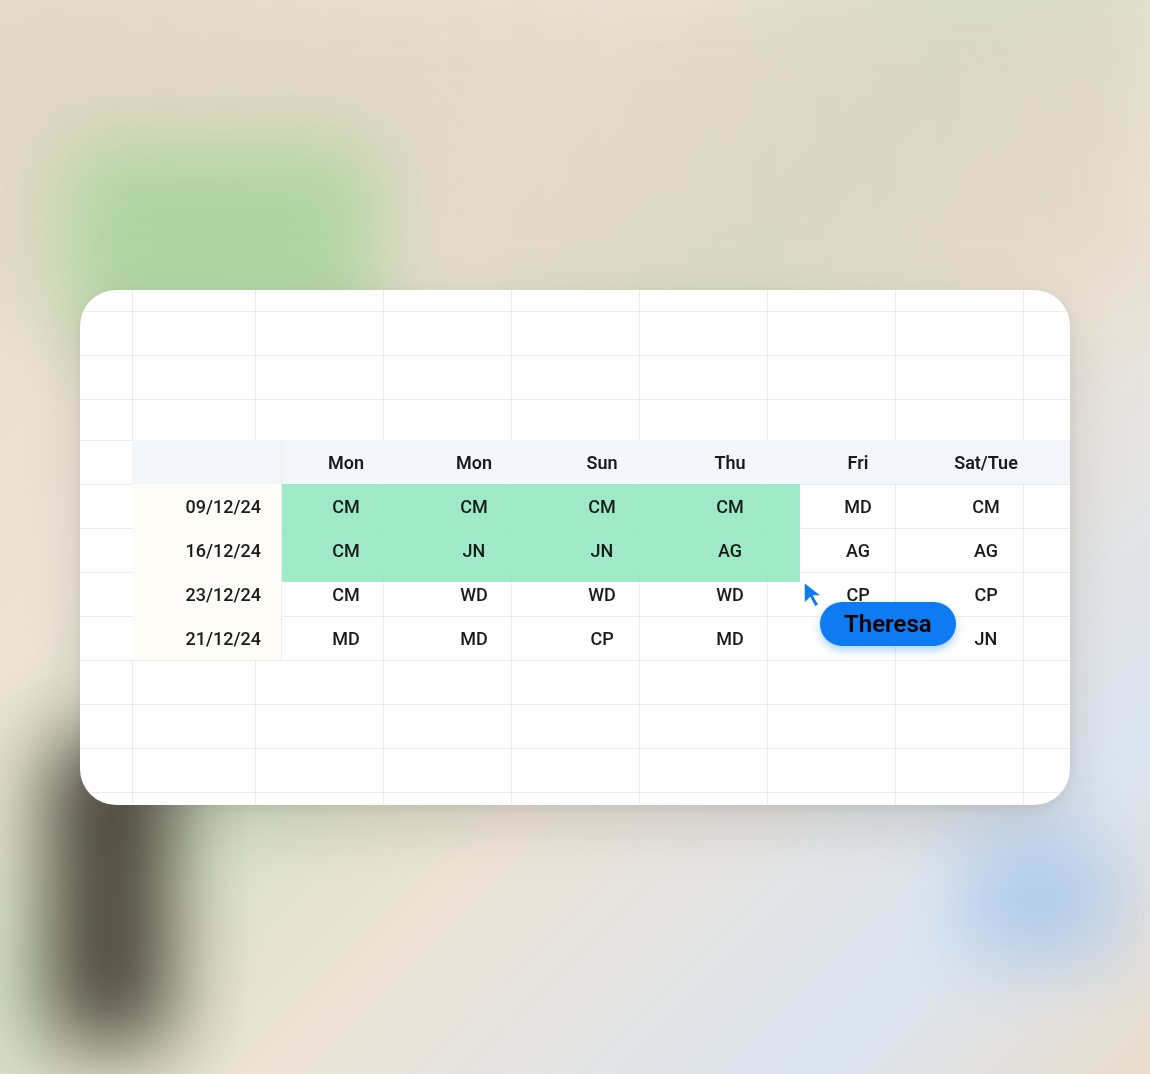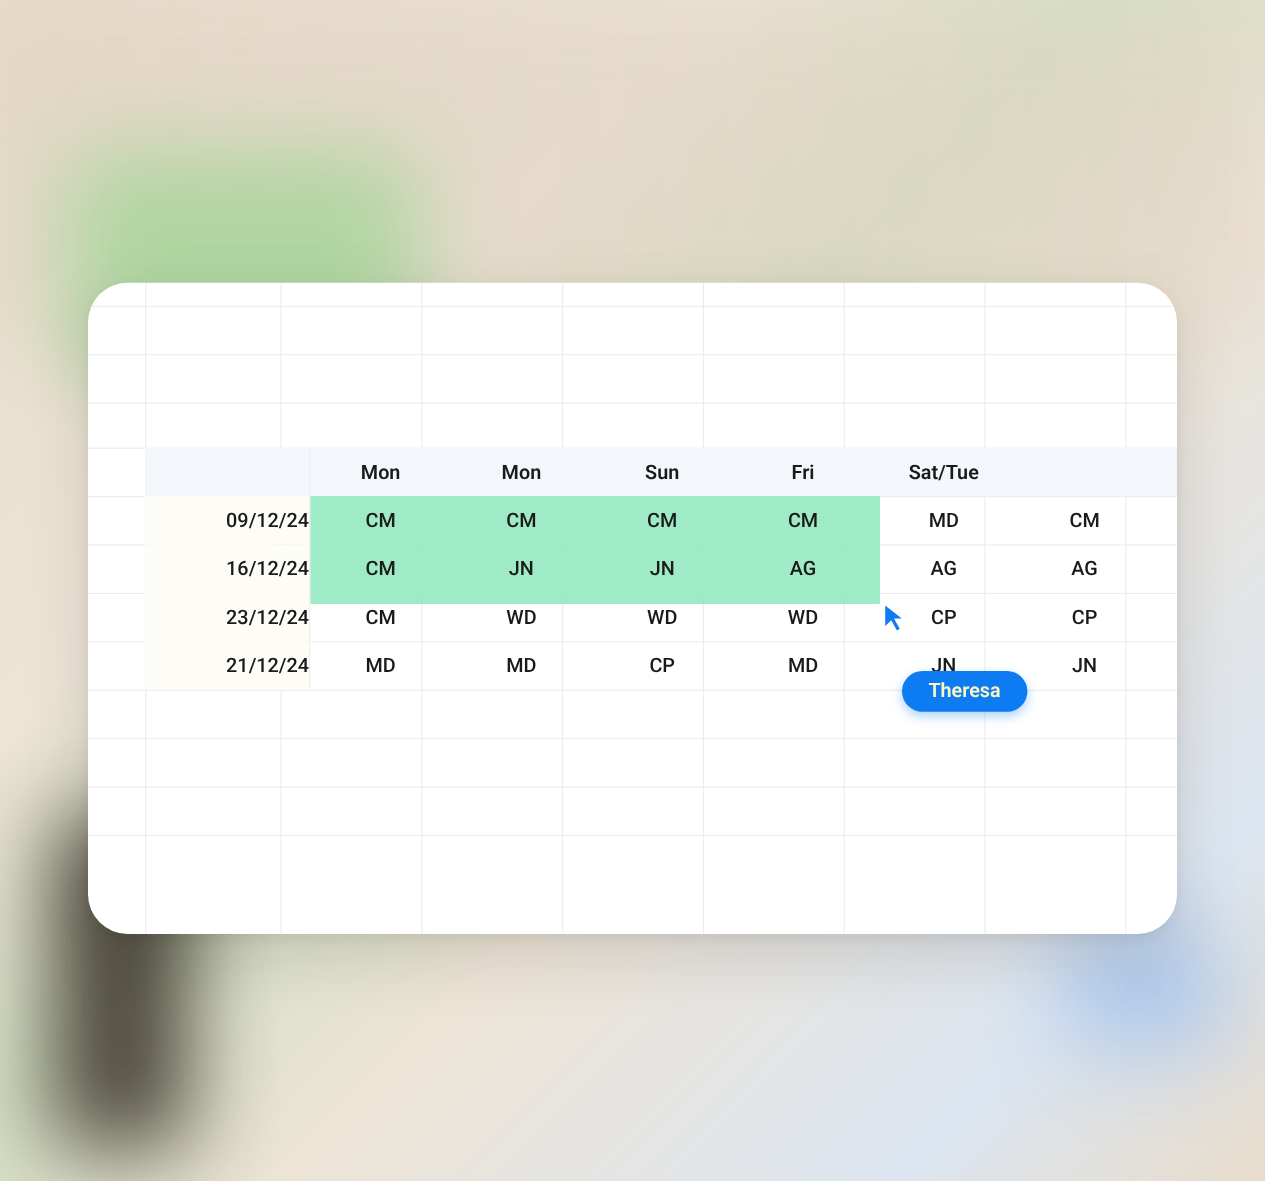--- a/index.html
+++ b/index.html
@@ -42,24 +42,24 @@
     .bg-stripes {
       position: absolute;
       top: 0; left: 0; right: 0;
       height: 300px;
       background: repeating-linear-gradient(90deg, rgba(210,195,175,0.6) 0 30px, rgba(235,225,210,0.6) 30px 60px);
     }
 
     
     .sheet-card {
       position: absolute;
-      top: 257px;
+      top: 290px;
       left: 80px;
       width: 990px;
-      height: 592px;
+      height: 515px;
       background: #fff;
       border-radius: 36px;
       box-shadow: 0 20px 60px rgba(0,0,0,0.12), 0 4px 12px rgba(0,0,0,0.06);
       overflow: hidden;
     }
 
     
     .grid-lines {
       position: absolute;
       inset: 0;
@@ -94,21 +94,21 @@
       align-items: center;
       justify-content: center;
       font-size: 18px;
       font-weight: 500;
       color: #1a1a1a;
       position: relative;
     }
     .cell.date-cell {
       width: 150px;
       justify-content: flex-end;
-      padding-right: 0;
+      padding-right: 20px;
       background: #fdfcf7;
       font-weight: 500;
       border-right: 1px solid #eeeeef;
     }
     .header-row {
       background: #f3f7fb;
     }
     .header-row .cell {
       font-weight: 600;
     }
@@ -138,26 +138,25 @@
       pointer-events: none;
     }
     .collab-cursor svg { display:block; }
     .collab-label {
       position: absolute;
       top: 22px;
       left: 18px;
       padding: 8px 24px;
       border-radius: 999px;
       background: #0d7cf2;
-      color: #fef9c3;
-      font-size: 18px;
+      color: #000000;
+      font-size: 24px;
       font-weight: 600;
       white-space: nowrap;
       box-shadow: 0 4px 10px rgba(13,124,242,0.35);
-      margin-top: 41px;
     }
   </style>
 </head>
 <body>
 
 <div class="bg-blur">
   <div class="bg-stripes"></div>
   <div class="bg-blob-green"></div>
   <div class="bg-blob-blue"></div>
   <div class="bg-blob-dark"></div>
@@ -193,20 +192,21 @@
   <div class="selection-edge" style="top:194px; left:165px; width:37px; height:106px;"></div>
   <div class="selection" style="top:186px; left:202px; width:518px; height:106px;"></div>
 
   <div class="table">
 
     <div class="table-row header-row">
       <div class="cell date-cell"></div>
       <div class="cell">Mon</div>
       <div class="cell">Mon</div>
       <div class="cell">Sun</div>
+      <div class="cell">Thu</div>
       <div class="cell">Fri</div>
       <div class="cell">Sat/Tue</div>
     </div>
 
     <div class="table-row">
       <div class="cell date-cell">09/12/24</div>
       <div class="cell">CM</div>
       <div class="cell">CM</div>
       <div class="cell">CM</div>
       <div class="cell">CM</div>

